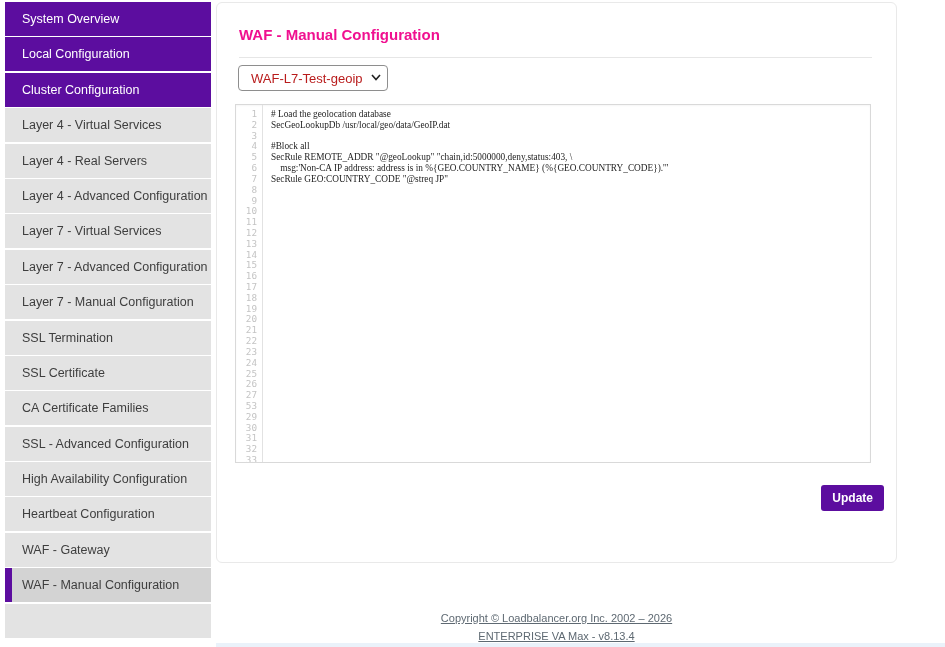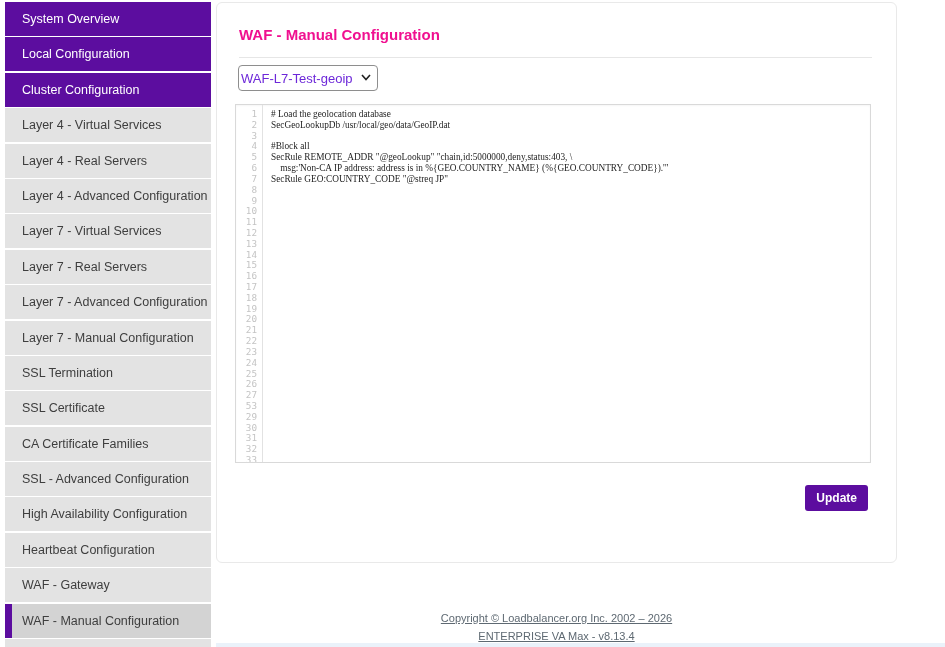--- a/index.html
+++ b/index.html
@@ -70,25 +70,25 @@
     position:relative;
     display:inline-block;
     margin:7px 0 0 21px;
   }
   .select-wrap select{
     -webkit-appearance:none;
     appearance:none;
     height:26px;
     font-family:"Liberation Sans", sans-serif;
     font-size:13px;
-    color:#6d28d9;
+    color:#b91c1c;
     background:#ffffff;
     border:1px solid #8e8e8e;
     border-radius:4px;
-    padding:0 24px 0 2px;
+    padding:0 24px 0 12px;
     cursor:pointer;
   }
   .select-wrap svg{
     position:absolute;
     right:7px; top:9px;
     pointer-events:none;
   }
   
   .editor{
     margin:13px 25px 0 18px;
@@ -118,21 +118,21 @@
     font-family:Liberation Serif, serif;
     font-size:9.3px;
     line-height:10.82px;
     color:#1e1e1e;
     white-space:pre;
     overflow:hidden;
   }
   
   .btn-row{
     text-align:right;
-    margin:22px 28px 0 0;
+    margin:22px 12px 0 0;
   }
   .update-btn{
     background:var(--purple);
     color:#ffffff;
     font-family:"Liberation Sans", sans-serif;
     font-size:12px;
     font-weight:bold;
     border:none;
     border-radius:3px;
     padding:6px 11px;
@@ -173,23 +173,20 @@
       <span>Layer 4 - Virtual Services</span>
     </div>
     <div class="side-item">
       <span>Layer 4 - Real Servers</span>
     </div>
     <div class="side-item">
       <span>Layer 4 - Advanced Configuration</span>
     </div>
     <div class="side-item">
       <span>Layer 7 - Virtual Services</span>
-    </div>
-    <div class="side-item">
-      <span>Layer 7 - Real Servers</span>
     </div>
     <div class="side-item">
       <span>Layer 7 - Advanced Configuration</span>
     </div>
     <div class="side-item">
       <span>Layer 7 - Manual Configuration</span>
     </div>
     <div class="side-item">
       <span>SSL Termination</span>
     </div>

